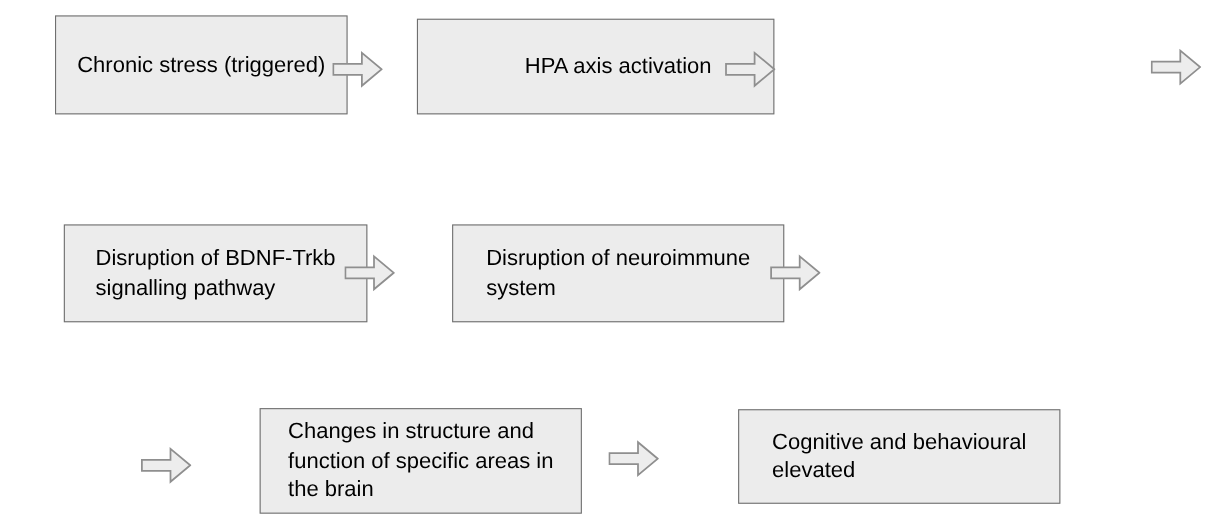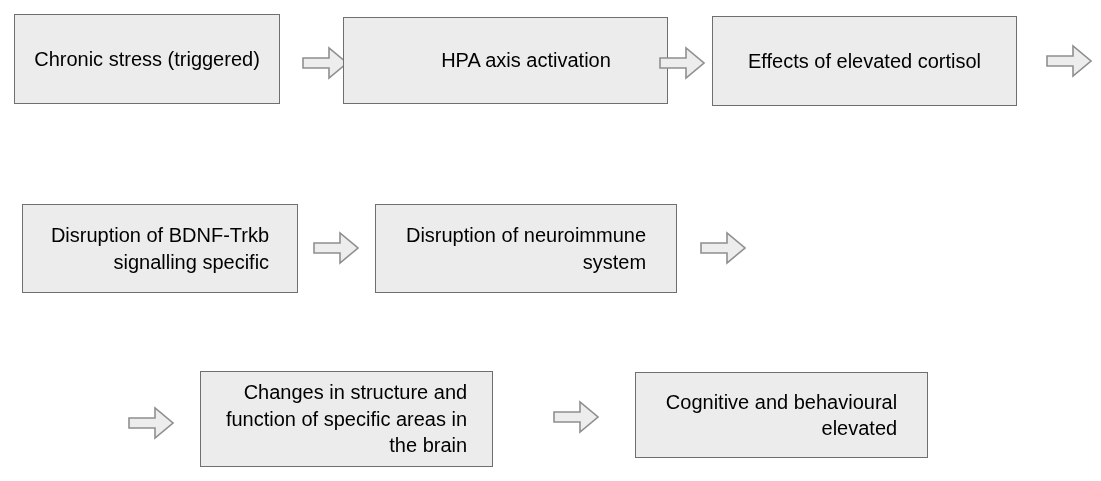--- a/index.html
+++ b/index.html
@@ -16,21 +16,22 @@
     overflow: hidden;
   }
   .flow-box {
     position: absolute;
     box-sizing: border-box;
     background: #ececec;
     border: 1.6px solid #6f6f6f;
     display: flex;
     align-items: center;
     justify-content: center;
-    text-align: right;
+    text-align: left;
+    margin-left: 36px;
   }
   .flow-box .lbl {
     font-size: 20px;
     line-height: 1.32;
     color: #000000;
     white-space: pre-line;
     padding: 0 6px;
   }
   .arrow {
     position: absolute;
@@ -65,31 +66,28 @@
     </svg>
 
   <div class="flow-box" style="left:343px; top:17px; width:325px; height:87px;padding-left:41px;">
     <span class="lbl">HPA axis activation</span>
   </div>
 
   <svg class="arrow" style="left:659px; top:46px;" width="46" height="34">
       <use href="#blockArrow"></use>
     </svg>
 
-  <div class="flow-box" style="left:712px; top:16px; width:305px; height:90px;">
-    <span class="lbl">Effects of elevated cortisol</span>
-  </div>
 
   <svg class="arrow" style="left:1046px; top:44px;" width="46" height="34">
       <use href="#blockArrow"></use>
     </svg>
 
   <div class="flow-box" style="left:22px; top:204px; width:276px; height:89px;">
     <span class="lbl">Disruption of  BDNF-Trkb
-signalling specific</span>
+signalling pathway</span>
   </div>
 
   <svg class="arrow" style="left:313px; top:231px;" width="46" height="34">
       <use href="#blockArrow"></use>
     </svg>
 
   <div class="flow-box" style="left:375px; top:204px; width:302px; height:89px;">
     <span class="lbl">Disruption of neuroimmune
 system</span>
   </div>

